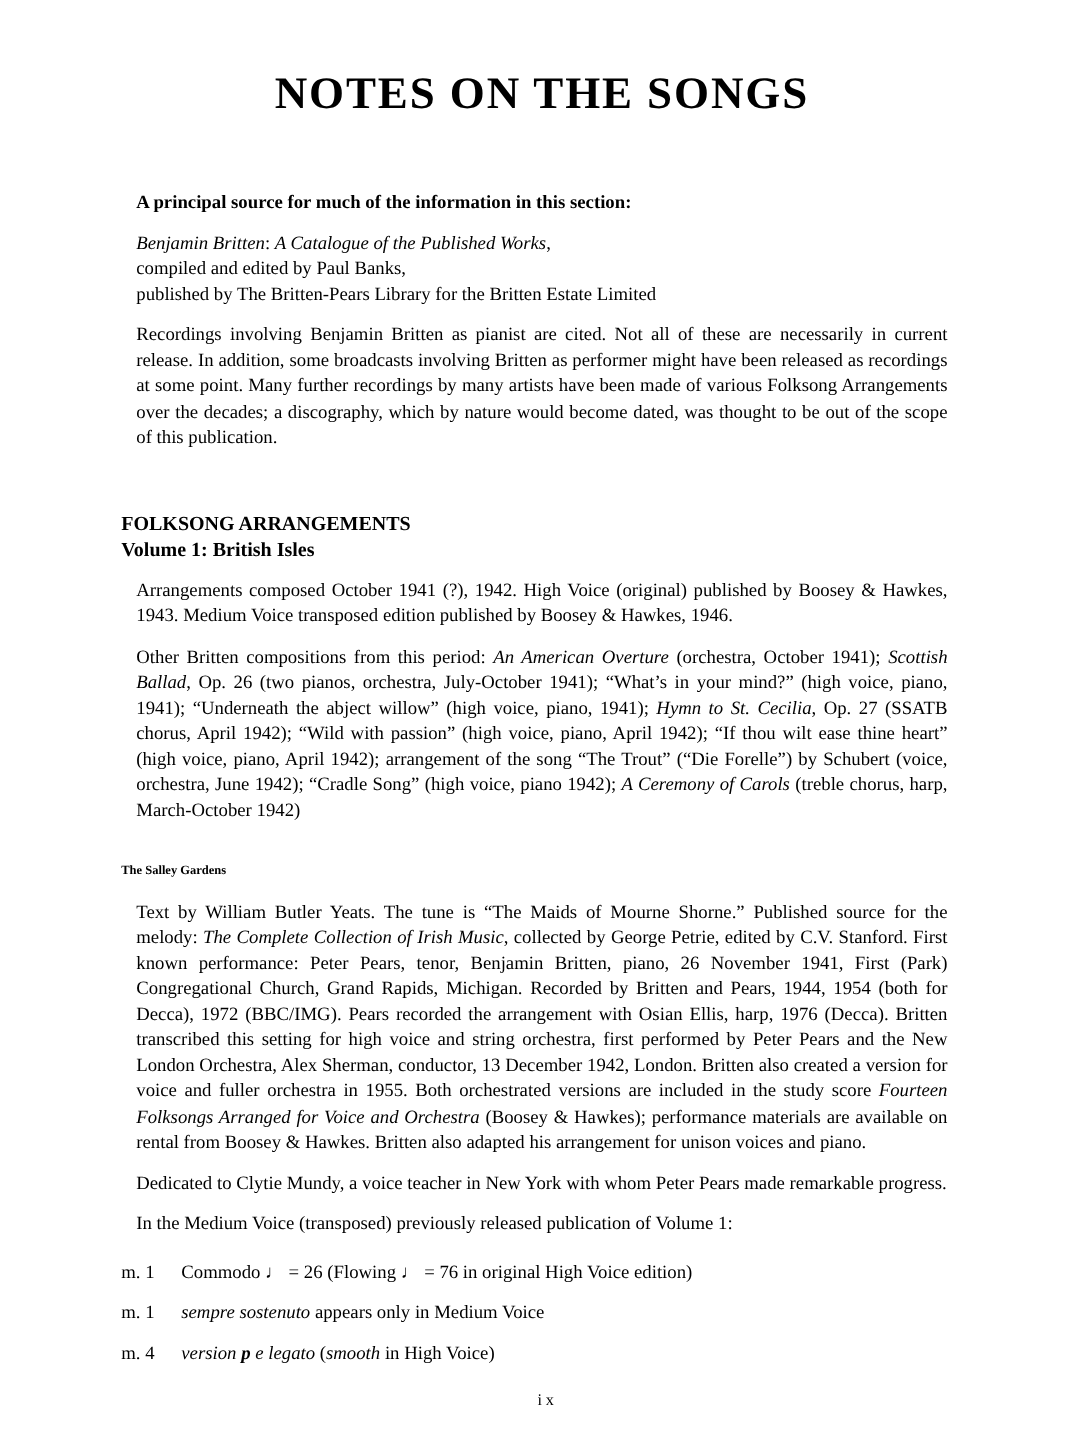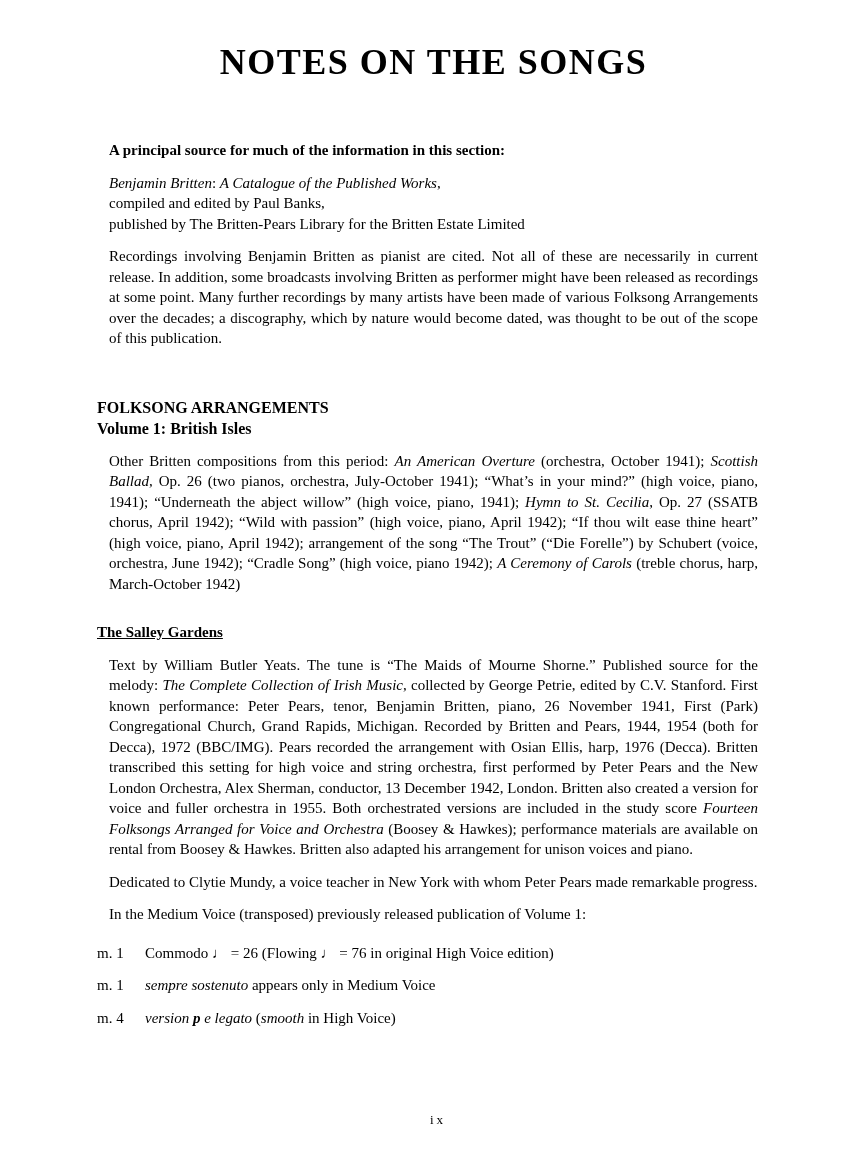--- a/index.html
+++ b/index.html
@@ -3,21 +3,21 @@
 <meta charset="utf-8">
 <style>
   html, body { margin: 0; padding: 0; background: #e8e8e8; }
   .page {
     position: relative;
     width: 864px;
     height: 1152px;
     margin: 0 auto;
     background: #ffffff;
     box-sizing: border-box;
-    padding: 0 94px 0 97px;
+    padding: 12px 94px 0 97px;
     font-family: "Liberation Serif", "DejaVu Sans", serif;
     font-size: 15px;
     line-height: 20.5px;
     color: #000000;
     overflow: hidden;
   }
   .title {
     margin: 42px 0 0 0;
     text-align: center;
     font-size: 36px;
@@ -35,23 +35,22 @@
   .justify { text-align: justify; }
   .section-head {
     margin: 48px 0 0 0;
     font-size: 16px;
     line-height: 21px;
     font-weight: bold;
   }
   .section-head span { display: block; }
   .song-head {
     margin: 28px 0 0 0;
-    font-size: 15px;
+    font-size: 10px;
     font-weight: bold;
-    text-decoration: underline;
   }
   .measure-list { margin-top: 18px; }
   .measure-row { display: flex; margin-top: 12px; }
   .measure-row .m-label { width: 48px; flex: 0 0 48px; }
   .measure-row .m-desc { flex: 1; }
   .run-i { font-style: italic; }
   .run-b { font-weight: bold; }
   .footer {
     position: absolute;
     left: 12px; right: 0;
@@ -76,20 +75,21 @@
       <span class="line"><span>published by The Britten-Pears Library for the Britten Estate Limited</span></span>
     </p>
     <p class="para justify">Recordings involving Benjamin Britten as pianist are cited. Not all of these are necessarily in current release. In addition, some broadcasts involving Britten as performer might have been released as recordings at some point. Many further recordings by many artists have been made of various Folksong Arrangements over the decades; a discography, which by nature would become dated, was thought to be out of the scope of this publication.</p>
   </section>
 
   <section>
     <h2 class="section-head">
       <span>FOLKSONG ARRANGEMENTS</span>
       <span>Volume 1: British Isles</span>
     </h2>
+    <p class="para justify">Arrangements composed October 1941 (?), 1942. High Voice (original) published by Boosey &amp; Hawkes, 1943. Medium Voice transposed edition published by Boosey &amp; Hawkes, 1946.</p>
     <p class="para justify"><span>Other Britten compositions from this period: </span><span class="run-i">An American Overture</span><span> (orchestra, October 1941); </span><span class="run-i">Scottish Ballad</span><span>, Op. 26 (two pianos, orchestra, July-October 1941); “What’s in your mind?” (high voice, piano, 1941); “Underneath the abject willow” (high voice, piano, 1941); </span><span class="run-i">Hymn to St. Cecilia</span><span>, Op. 27 (SSATB chorus, April 1942); “Wild with passion” (high voice, piano, April 1942); “If thou wilt ease thine heart” (high voice, piano, April 1942); arrangement of the song “The Trout” (“Die Forelle”) by Schubert (voice, orchestra, June 1942); “Cradle Song” (high voice, piano 1942); </span><span class="run-i">A Ceremony of Carols</span><span> (treble chorus, harp, March-October 1942)</span></p>
   </section>
 
   <section>
     <h3 class="song-head">The Salley Gardens</h3>
     <p class="para justify"><span>Text by William Butler Yeats. The tune is “The Maids of Mourne Shorne.” Published source for the melody: </span><span class="run-i">The Complete Collection of Irish Music</span><span>, collected by George Petrie, edited by C.V. Stanford. First known performance: Peter Pears, tenor, Benjamin Britten, piano, 26 November 1941, First (Park) Congregational Church, Grand Rapids, Michigan. Recorded by Britten and Pears, 1944, 1954 (both for Decca), 1972 (BBC/IMG). Pears recorded the arrangement with Osian Ellis, harp, 1976 (Decca). Britten transcribed this setting for high voice and string orchestra, first performed by Peter Pears and the New London Orchestra, Alex Sherman, conductor, 13 December 1942, London. Britten also created a version for voice and fuller orchestra in 1955. Both orchestrated versions are included in the study score </span><span class="run-i">Fourteen Folksongs Arranged for Voice and Orchestra</span><span> (Boosey &amp; Hawkes); performance materials are available on rental from Boosey &amp; Hawkes. Britten also adapted his arrangement for unison voices and piano.</span></p>
     <p class="para">Dedicated to Clytie Mundy, a voice teacher in New York with whom Peter Pears made remarkable progress.</p>
     <p class="para">In the Medium Voice (transposed) previously released publication of Volume 1:</p>
 
     <div class="measure-list">

